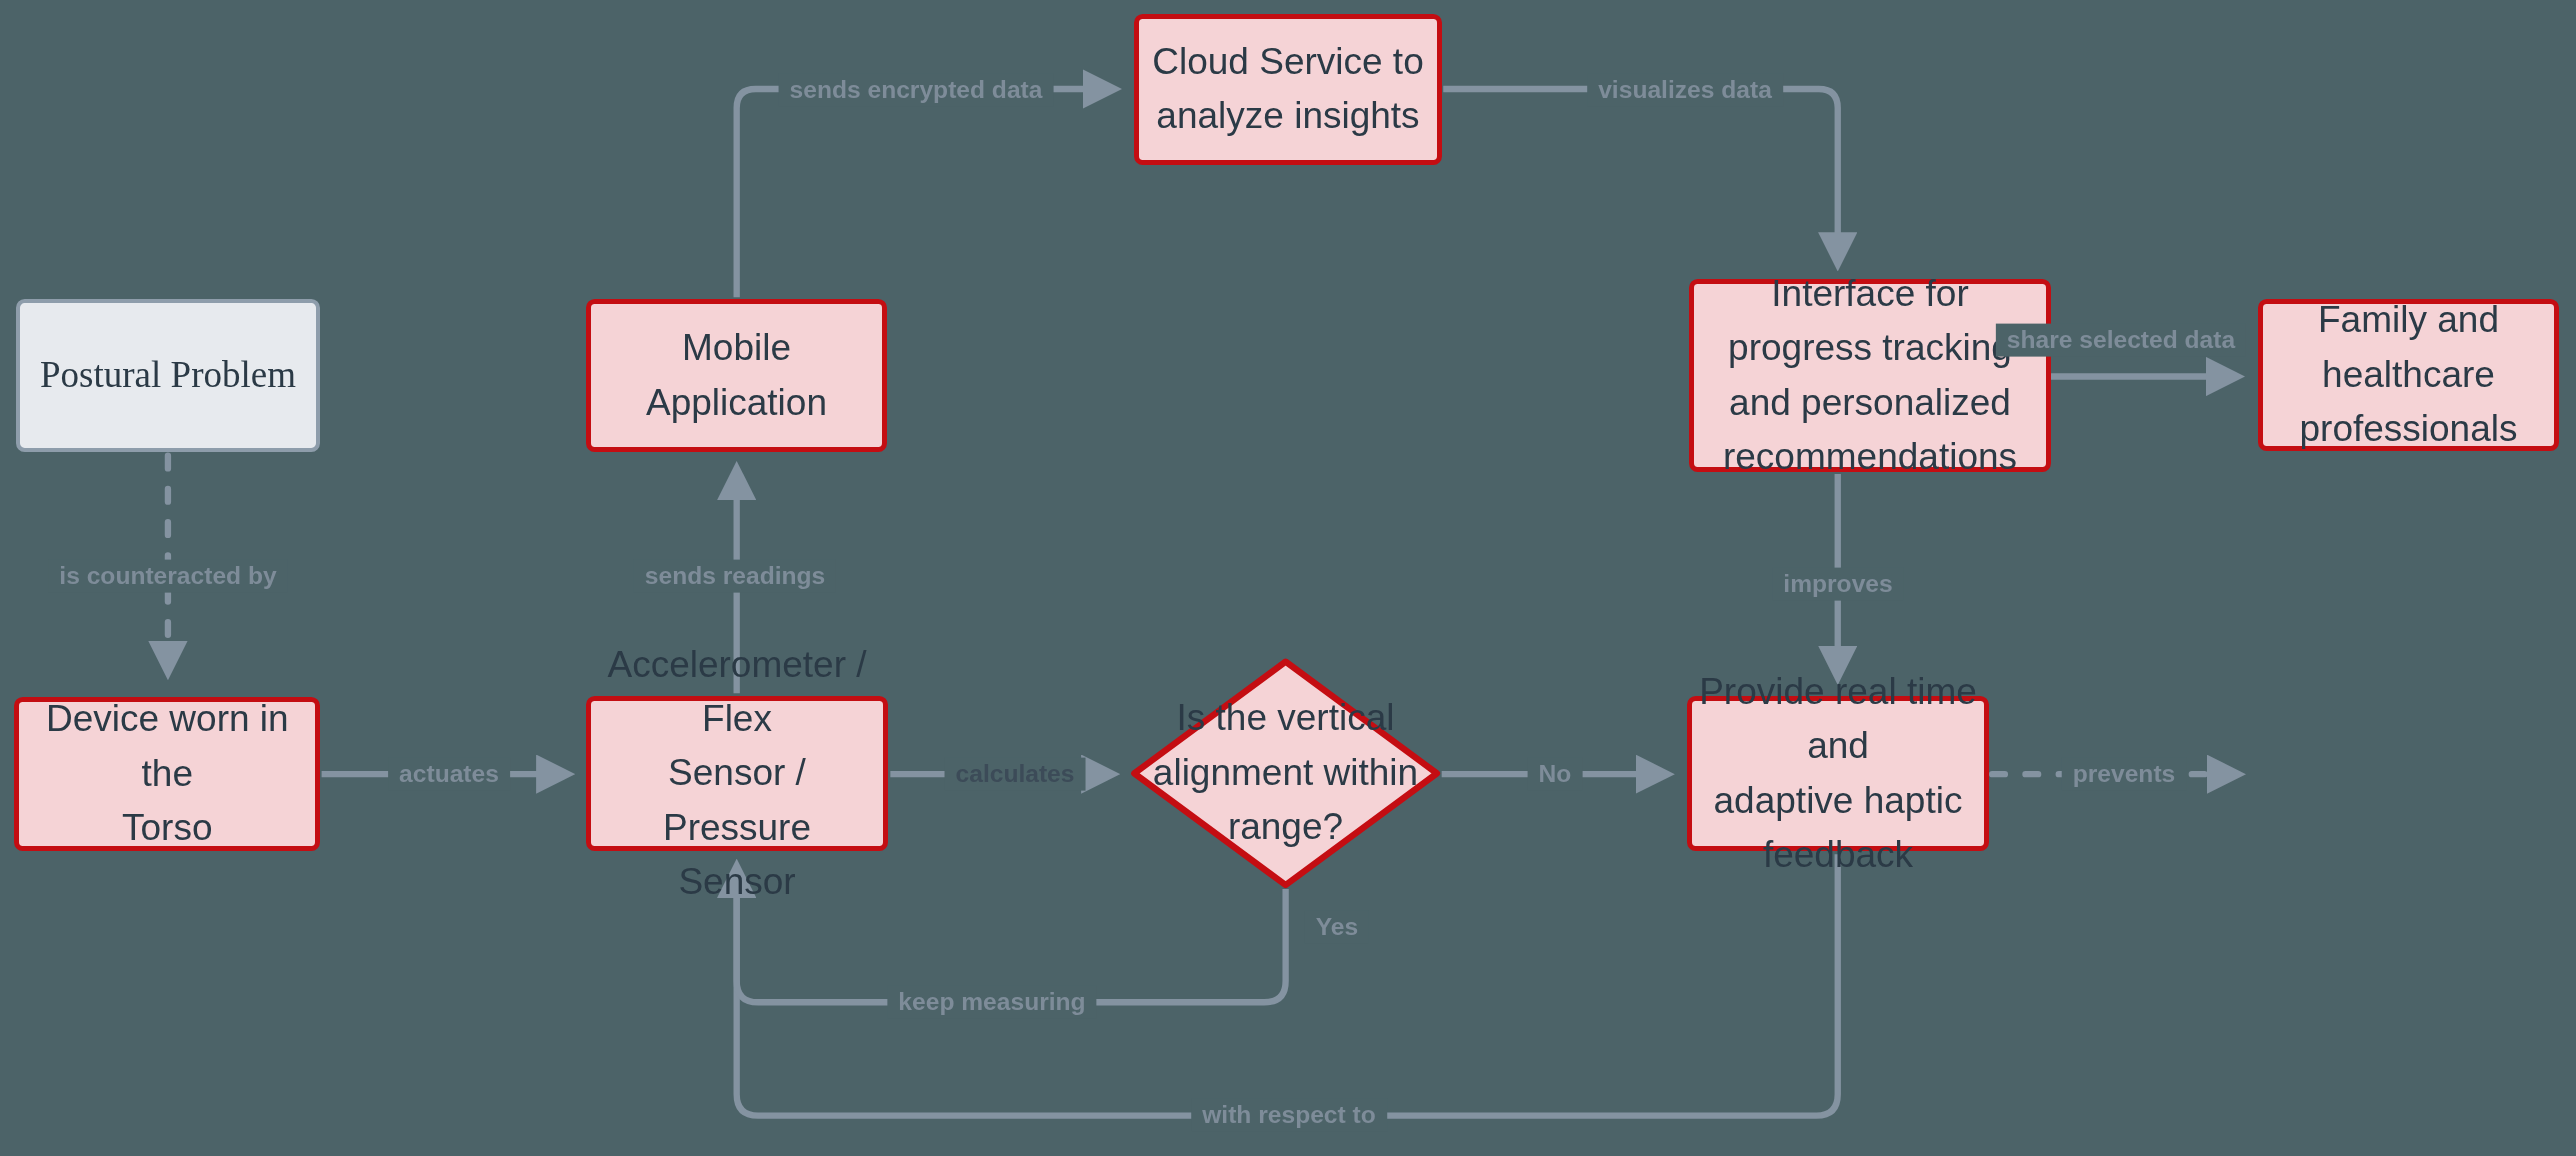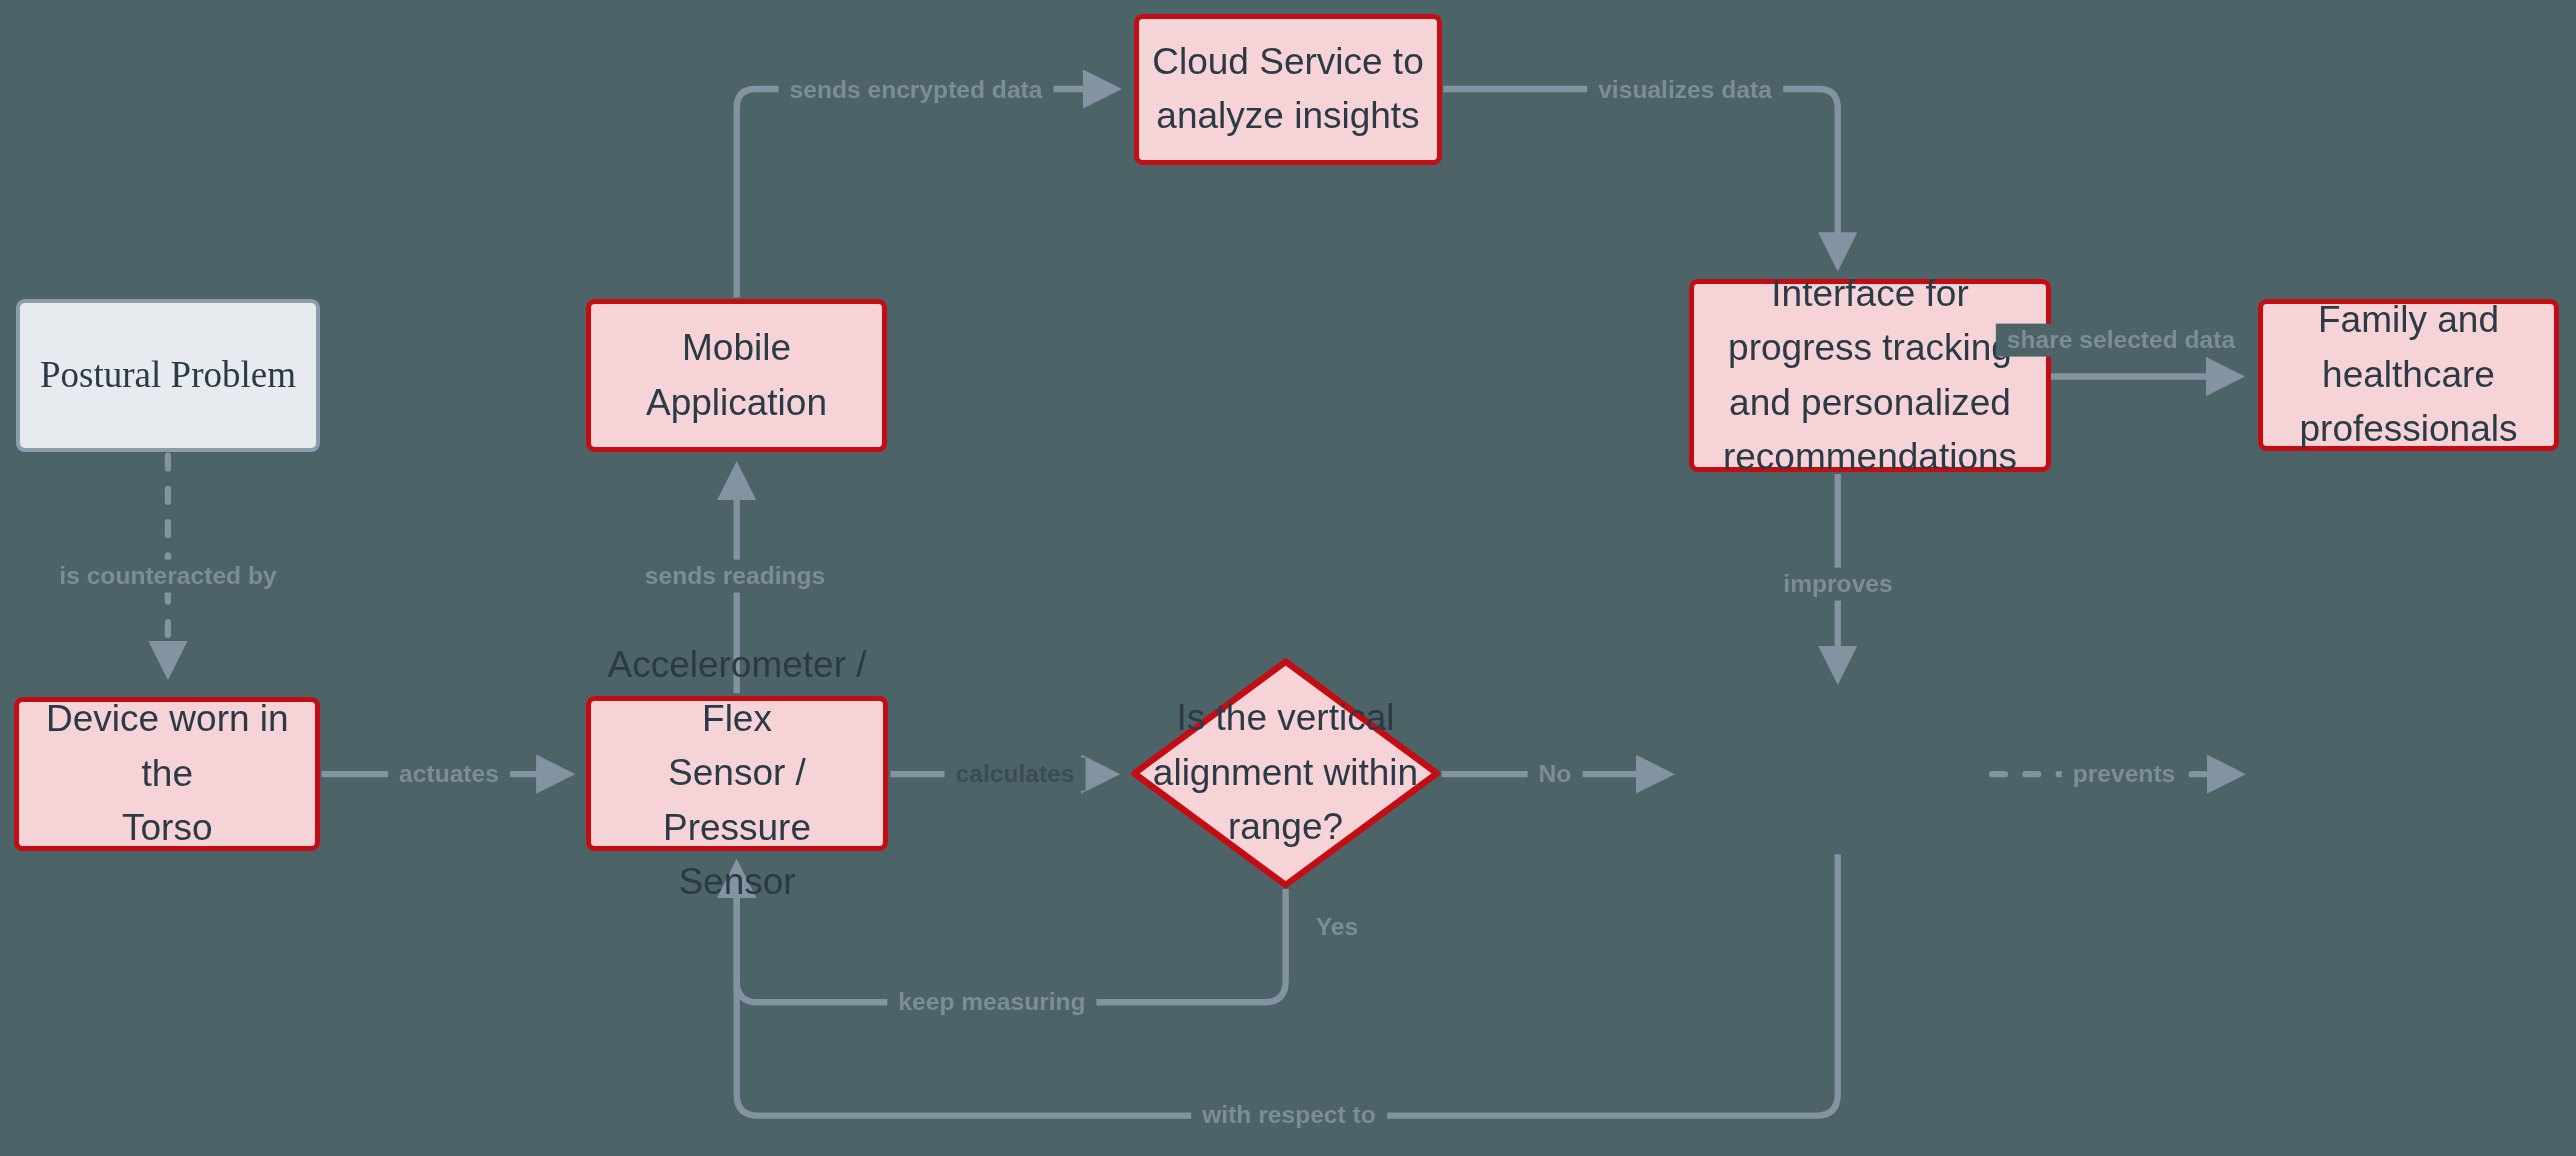--- a/index.html
+++ b/index.html
@@ -83,20 +83,23 @@
 
   <div class="node plain" style="left:1143px;top:678px;width:285px;height:190px;">Is the vertical
 alignment within
 range?</div>
 
   <div class="node action" style="left:1689px;top:279px;width:362px;height:193px;">Interface for
 progress tracking
 and personalized
 recommendations</div>
 
+  <div class="node action" style="left:1687px;top:696px;width:302px;height:155px;">Provide real time and
+adaptive haptic
+feedback</div>
 
   <div class="node action" style="left:2258px;top:299px;width:301px;height:152px;">Family and
 healthcare
 professionals</div>
 
 
   <div class="edge-label" style="left:168px;top:576px;">is counteracted by</div>
 
   <div class="edge-label" style="left:449px;top:774px;">actuates</div>
 

